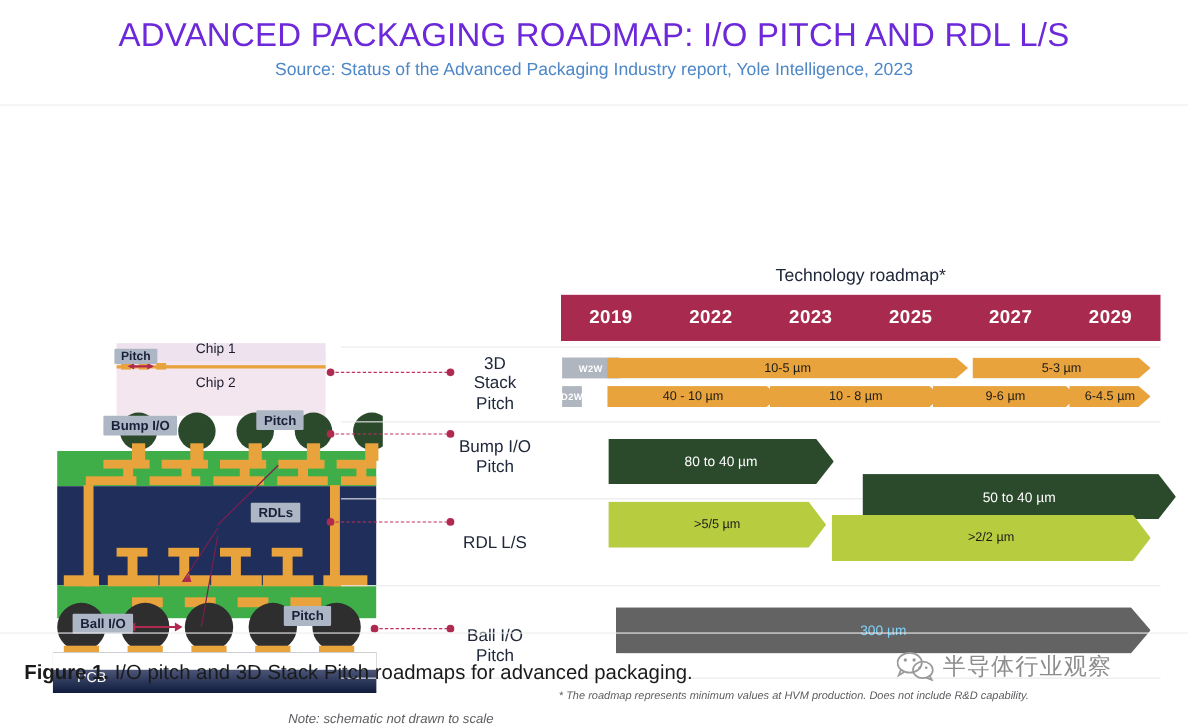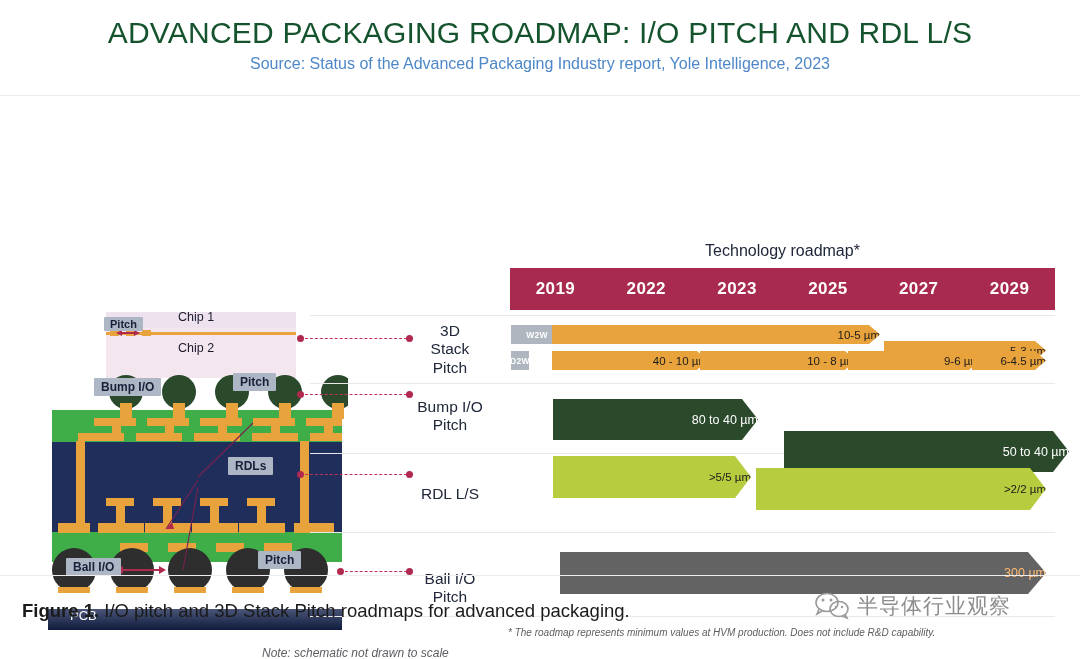--- a/index.html
+++ b/index.html
@@ -6,21 +6,21 @@
   body{
     width:1080px;height:659px;background:#ffffff;
     font-family:"Liberation Sans", sans-serif;
     overflow:hidden;position:relative;
   }
   .page{position:absolute;inset:0;}
 
   
   .title{
     position:absolute;left:0;top:16px;width:1080px;text-align:center;
-    font-size:30px;letter-spacing:.2px;color:#14532d;font-weight:400;
+    font-size:30px;letter-spacing:.2px;color:#6d28d9;font-weight:400;
   }
   .subtitle{
     position:absolute;left:0;top:55px;width:1080px;text-align:center;
     font-size:16px;color:#4E87C7;font-weight:400;
   }
   .hr-top{position:absolute;left:0;top:95px;width:1080px;height:1px;background:#ededf0;}
 
   
   .figure{position:absolute;left:0;top:100px;width:1080px;height:475px;background:#fff;}
 
@@ -47,30 +47,30 @@
     position:absolute;left:400px;width:100px;text-align:center;
     font-size:15.5px;color:#20283a;line-height:1.18;
   }
 
   
   .conn{position:absolute;height:0;border-top:1.6px dashed #C0305A;}
   .dot{position:absolute;width:7px;height:7px;border-radius:50%;background:#B02A50;}
 
   
   .bar{
-    position:absolute;display:flex;align-items:center;justify-content:flex-end;
+    position:absolute;display:flex;align-items:center;justify-content:center;
     font-size:11.5px;color:#1b1b1b;
     filter:drop-shadow(1.5px 2px 1.5px rgba(0,0,0,.28));
     box-sizing:border-box;
   }
   .bar span{position:relative;pointer-events:none;}
   .orange{background:#E8A33C;}
   .dgreen{background:#2B4A2C;color:#fff;font-size:12.5px;}
   .lgreen{background:#B7CC3E;}
-  .grey{background:#636363;color:#fdba74;font-size:12.5px;}
+  .grey{background:#636363;color:#7dd3fc;font-size:12.5px;}
 
   
   .tag{
     position:absolute;background:#AFB6C0;color:#ffffff;
     font-size:8.5px;font-weight:700;letter-spacing:.3px;
     display:flex;align-items:center;justify-content:center;
     box-sizing:border-box;
   }
 
   
@@ -305,21 +305,21 @@
     </div>
 
     <div class="tag" style="left:511px;top:225px;width:52px;height:19px;">W2W</div>
     <div class="tag" style="left:511px;top:251px;width:18px;height:19px;">D2W</div>
 
     <div class="bar orange" style="left:552px;top:225px;width:328px;height:19px;
          clip-path:polygon(0 0, calc(100% - 11px) 0, 100% 50%, calc(100% - 11px) 100%, 0 100%);">
       <span>10-5 µm</span>
     </div>
     <div class="bar orange" style="left:884px;top:225px;width:162px;height:19px;
-         clip-path:polygon(0 0, calc(100% - 11px) 0, 100% 50%, calc(100% - 11px) 100%, 0 100%);margin-top:16px;">
+         clip-path:polygon(0 0, calc(100% - 11px) 0, 100% 50%, calc(100% - 11px) 100%, 0 100%);">
       <span>5-3 µm</span>
     </div>
 
     <div class="bar orange" style="left:552px;top:251px;width:156px;height:19px;
          clip-path:polygon(0 0, calc(100% - 11px) 0, 100% 50%, calc(100% - 11px) 100%, 0 100%);">
       <span>40 - 10 µm</span>
     </div>
     <div class="bar orange" style="left:700px;top:251px;width:156px;height:19px;
          clip-path:polygon(0 0, calc(100% - 11px) 0, 100% 50%, calc(100% - 11px) 100%, 0 100%);">
       <span>10 - 8 µm</span>

